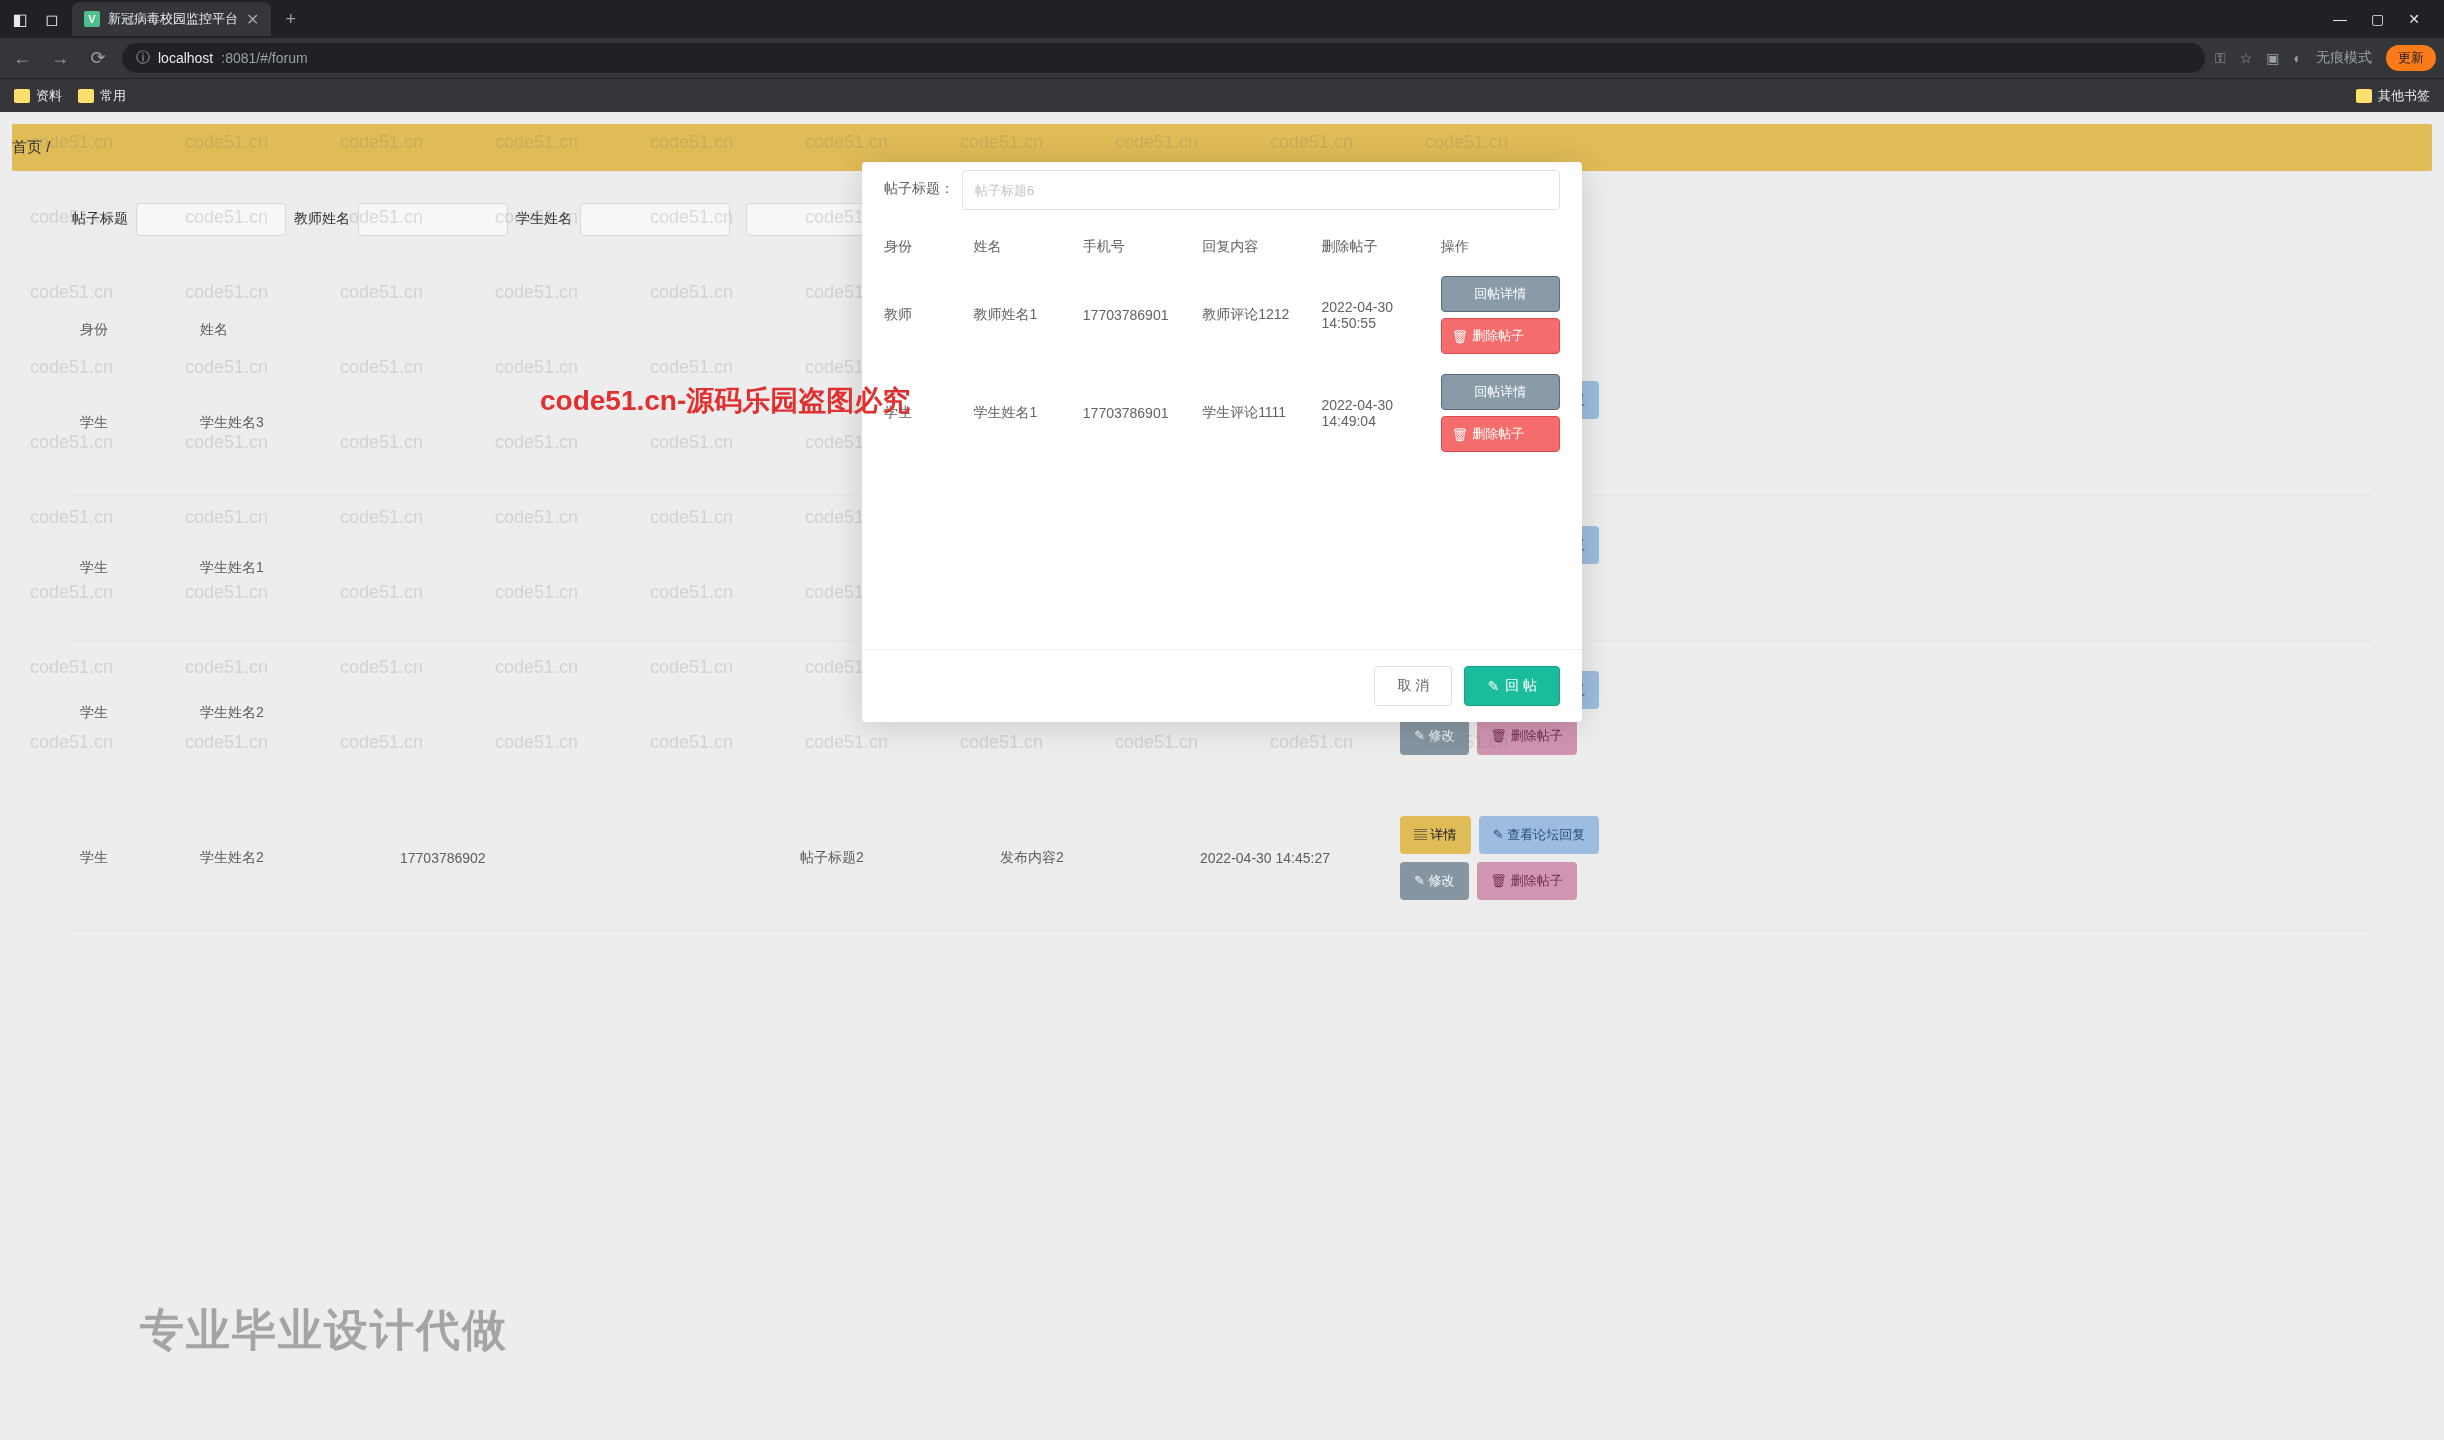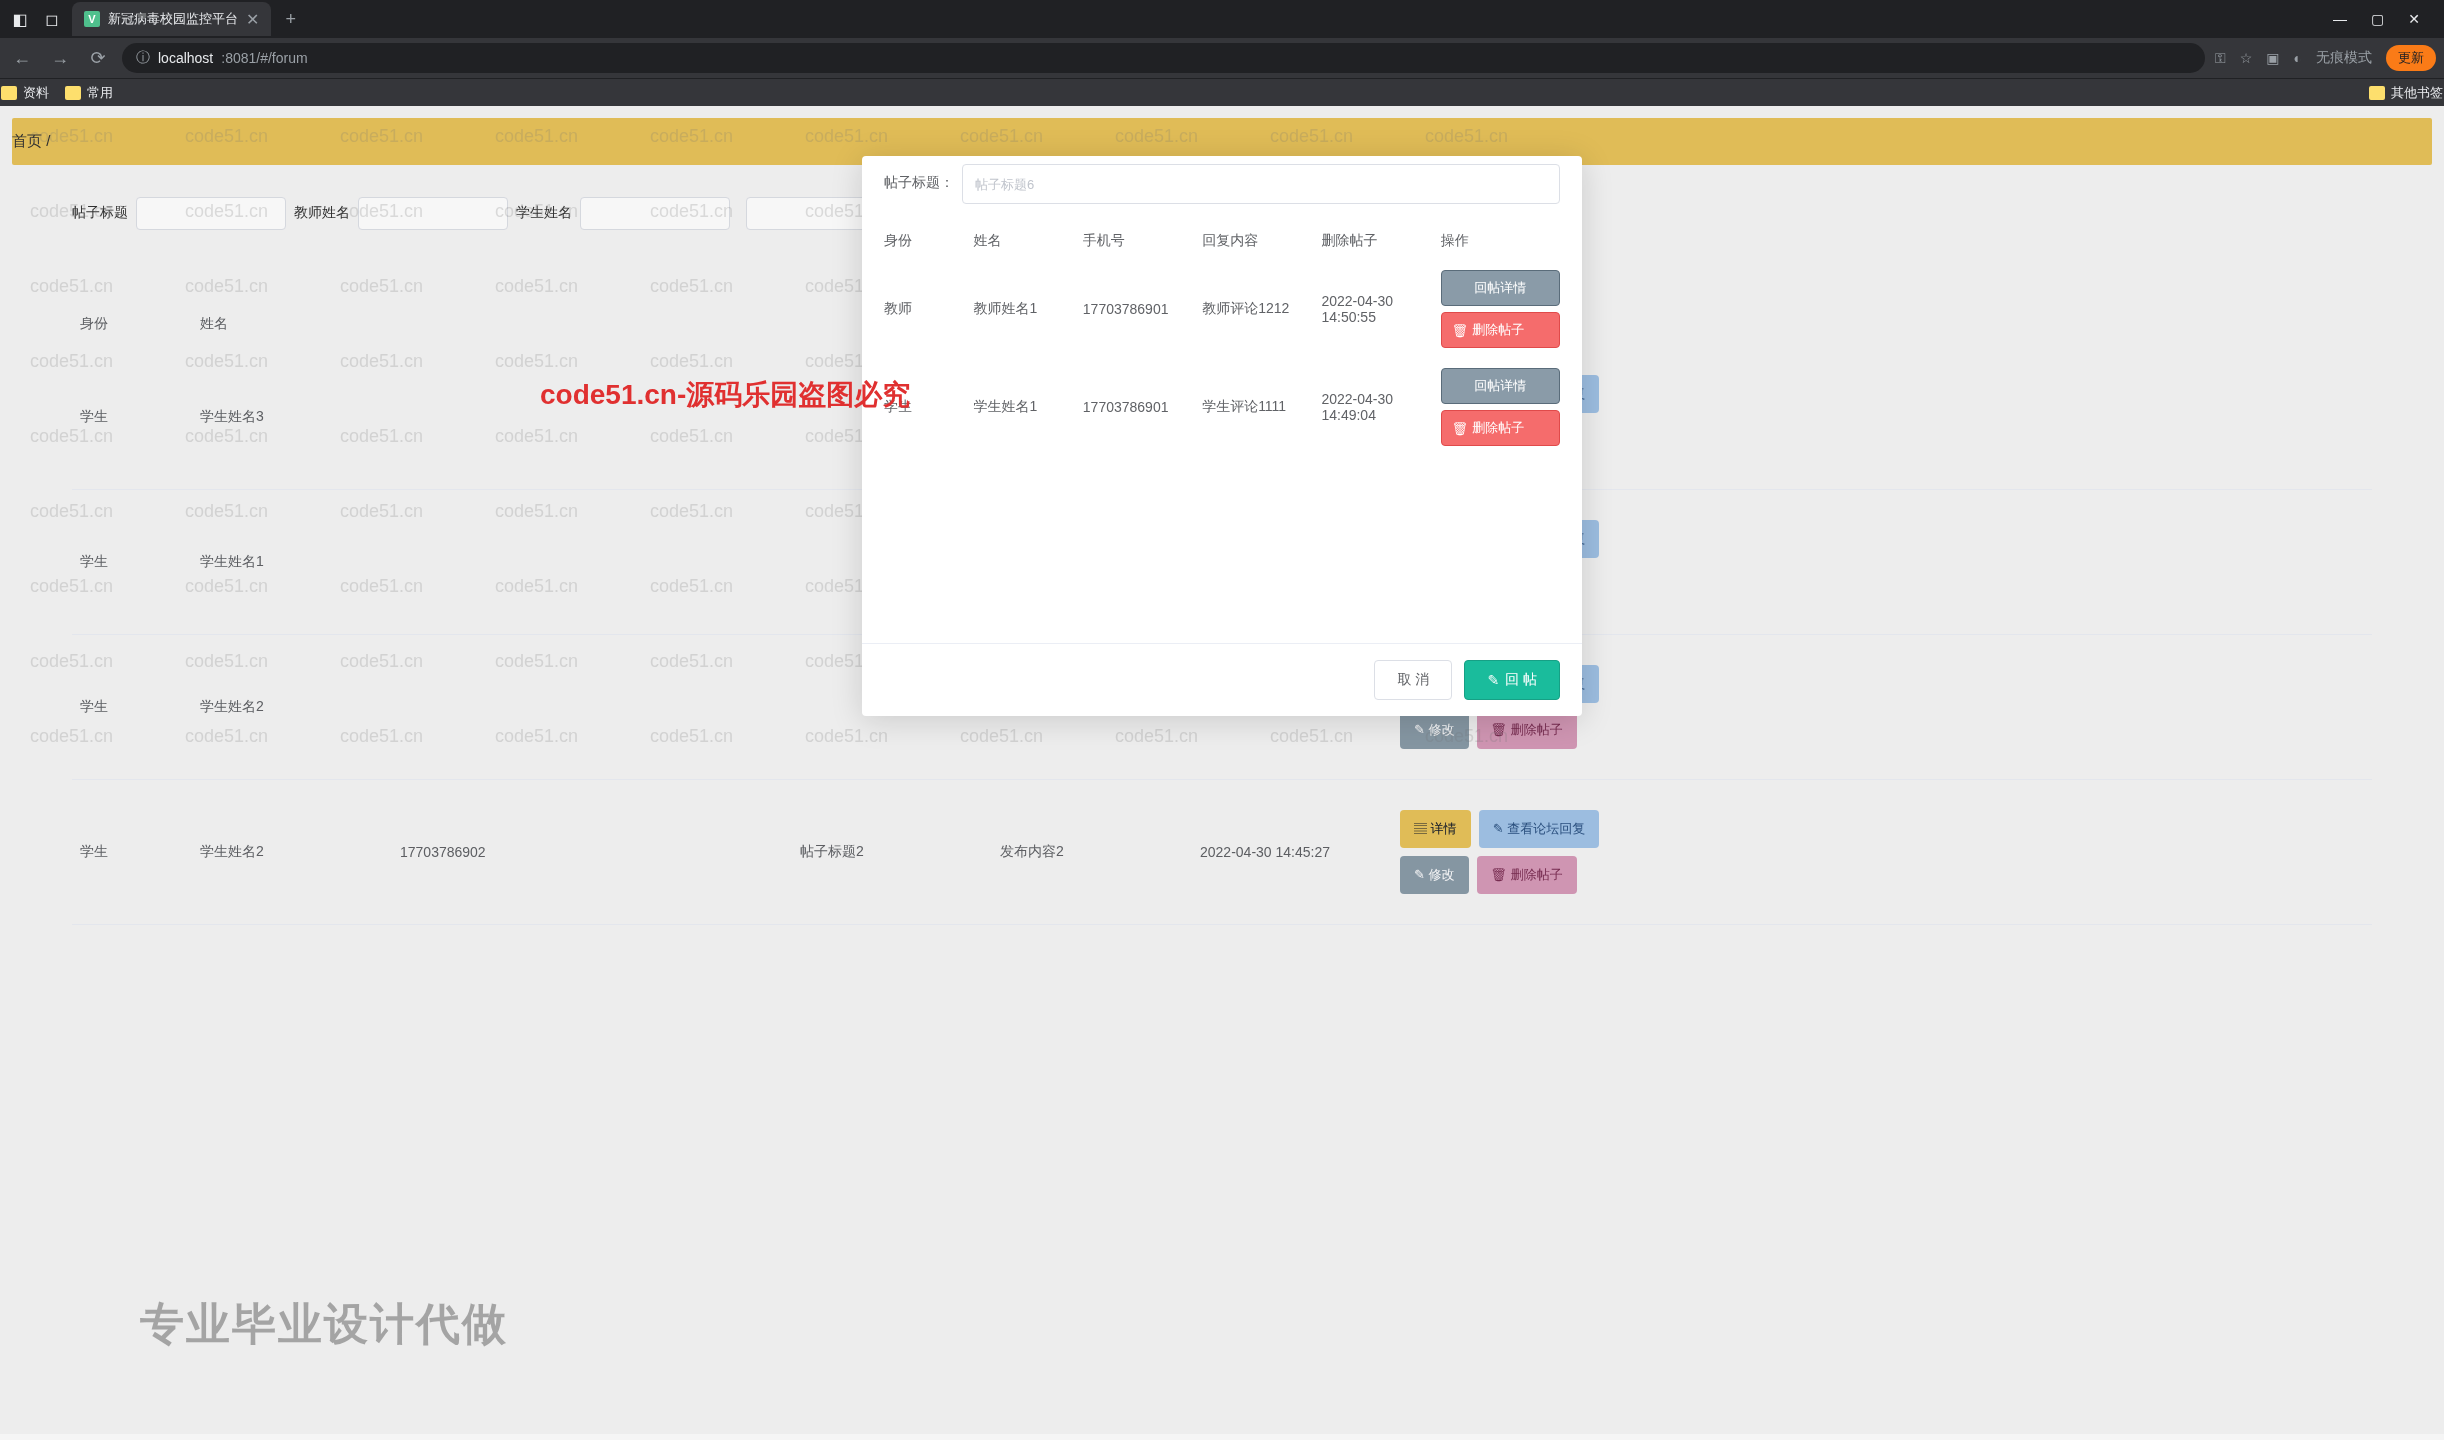--- a/index.html
+++ b/index.html
@@ -12,21 +12,21 @@
 .tab .favicon{width:16px;height:16px;background:#4fc08d;border-radius:2px;display:flex;align-items:center;justify-content:center;color:#fff;font-weight:bold;font-size:11px}
 .tab .close{font-size:16px;color:#9aa0a6;cursor:pointer}
 .new-tab{font-size:18px;color:#9aa0a6;cursor:pointer;padding:0 6px}
 .win-controls{margin-left:auto;display:flex;gap:24px;padding:0 16px;font-size:14px}
 .addr-row{height:40px;display:flex;align-items:center;padding:0 8px;gap:10px;background:#35363a}
 .nav-btn{width:28px;height:28px;display:flex;align-items:center;justify-content:center;color:#9aa0a6;font-size:18px;cursor:pointer}
 .url-bar{flex:1;background:#202124;border-radius:20px;padding:6px 14px;display:flex;align-items:center;gap:8px;color:#9aa0a6;font-size:14px}
 .url-bar .host{color:#e8eaed}
 .chrome-right{display:flex;align-items:center;gap:14px;color:#9aa0a6;font-size:14px}
 .update-btn{background:#fa7b17;color:#202124;padding:4px 12px;border-radius:16px;font-size:13px;cursor:pointer}
-.bookmarks-row{height:28px;display:flex;align-items:center;padding:0 1px;gap:16px;font-size:13px;background:#35363a;border-top:1px solid #202124}
+.bookmarks-row{height:34px;display:flex;align-items:center;padding:0 14px;gap:16px;font-size:13px;background:#35363a;border-top:1px solid #202124}
 .bm{display:flex;align-items:center;gap:6px;cursor:pointer}
 .bm .folder{width:16px;height:14px;background:#fddf6d;border-radius:2px}
 .bm-right{margin-left:auto}
 
 .page{position:relative;background:#f5f5f5;padding:12px;height:calc(100vh - 112px);overflow:hidden}
 .breadcrumb-bar{background:#e8c35a;padding:14px 0;text-align:left;font-size:15px;color:#333;border-radius:2px;margin-bottom:18px}
 .search-row{display:flex;align-items:center;gap:8px;padding:10px 60px;margin-bottom:60px}
 .search-group{display:flex;align-items:center;gap:8px;font-size:14px;color:#333}
 .search-group input{border:1px solid #dcdfe6;border-radius:4px;padding:8px 12px;width:150px;font-size:13px}
 .query-btn{background:#e8c35a;border:1px solid #d4a82c;padding:10px 20px;border-radius:4px;font-size:14px;cursor:pointer;display:flex;align-items:center;gap:6px}

